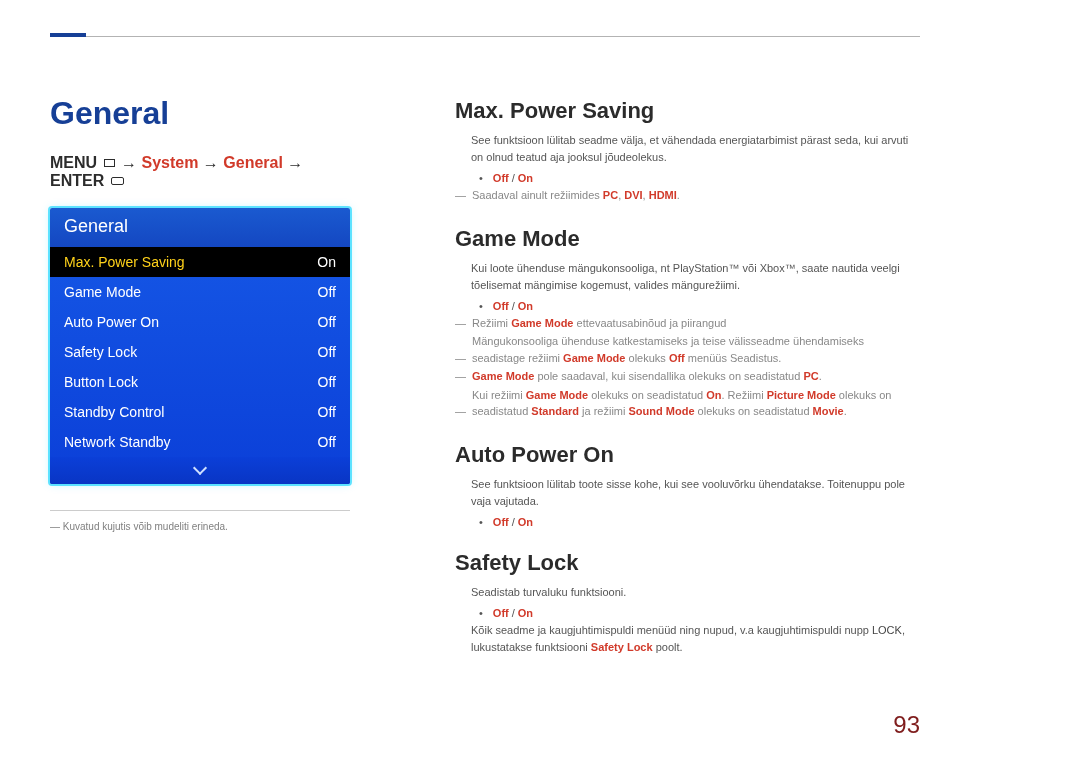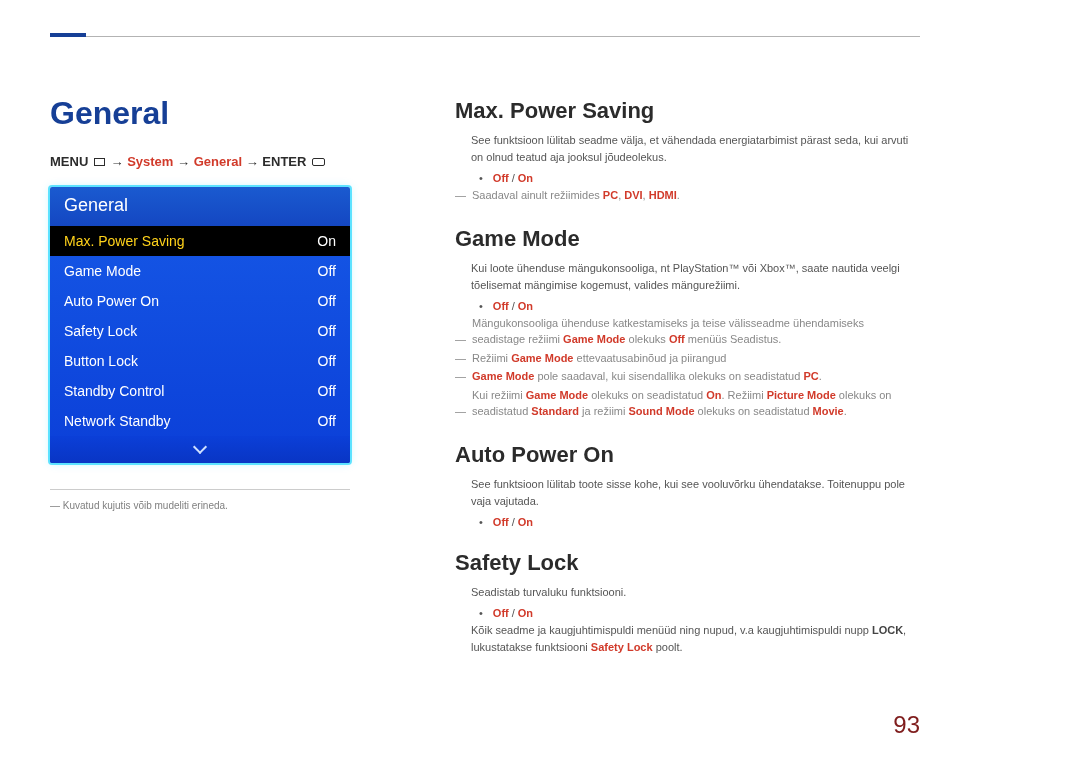--- a/index.html
+++ b/index.html
@@ -3,21 +3,21 @@
 <meta charset="utf-8">
 <style>
   * { box-sizing: border-box; margin: 0; padding: 0; }
   html, body { width: 1080px; height: 763px; font-family: Arial, Helvetica, sans-serif; color: #3c3c3c; background: #fff; }
   .page { position: relative; width: 970px; height: 763px; padding: 38px 50px 0 50px; border-radius: 13px; }
   .top-rule { position: absolute; top: 36px; left: 50px; right: 50px; height: 1px; background: #b3b3b3; }
   .accent-bar { position: absolute; top: 33px; left: 50px; width: 36px; height: 4px; background: #163f96; }
 
   .left-col { position: absolute; top: 95px; left: 50px; width: 300px; }
   .page-title { font-size: 32px; font-weight: 600; color: #163f96; margin-bottom: 22px; }
-  .breadcrumb { font-size: 13px; font-weight: 700; color: #2c2c2c; margin-bottom: 18px; }
+  .breadcrumb { font-size: 16px; font-weight: 700; color: #2c2c2c; margin-bottom: 18px; }
   .breadcrumb .sep { color: #2c2c2c; font-weight: 400; }
   .breadcrumb .hl { color: #d13a2a; }
   .breadcrumb .iconrect { display:inline-block; width:11px; height:8px; border:1px solid #2c2c2c; vertical-align:middle; position:relative; top:-1px; margin:0 2px;}
   .breadcrumb .iconenter { display:inline-block; width:13px; height:8px; border:1px solid #2c2c2c; border-radius:2px; vertical-align:middle; position:relative; top:-1px; margin-left:2px;}
 
   .tv-box { width: 300px; border-radius: 2px; overflow: hidden; box-shadow: 0 0 0 2px rgba(0,210,255,0.6), 0 0 10px rgba(0,210,255,0.25); }
   .tv-header { background: linear-gradient(#1a5ad0,#1447c2); color:#fff; font-size:18px; padding:8px 14px 10px; }
   .tv-body { background: linear-gradient(#1556e5,#0b3fd8); }
   .tv-row { display:flex; justify-content:space-between; align-items:center; padding:7px 14px; color:#fff; font-size:14px; }
   .tv-row.selected { background:#000; }
@@ -34,21 +34,21 @@
   .sec-h { font-size: 22px; font-weight: 700; color: #2b2b2b; margin-bottom: 8px; }
   .sec-p { font-size: 11px; color: #555; line-height: 1.55; margin-bottom: 6px; margin-left: 16px; }
   .bullet-row { display:flex; align-items:flex-start; font-size:11px; color:#555; margin:3px 0; padding-left:24px;}
   .bullet-row::before { content:"•"; color:#555; margin-right:10px; }
   .offon .off { color:#d13a2a; font-weight:700; }
   .offon .slash { color:#555; margin:0 3px; }
   .offon .on { color:#d13a2a; font-weight:700; }
   .dash-note { display:flex; font-size:11px; color:#888; line-height:1.5; margin:2px 0;align-items:flex-end; }
   .dash-note::before { content:"―"; color:#888; margin-right:6px; flex-shrink:0; }
   .red-inline { color:#d13a2a; font-weight:700; }
-  .bold-inline { font-weight:700; color:#444;text-align:center; }
+  .bold-inline { font-weight:400; color:#444;text-align:center; }
 
   .page-num { position:absolute; bottom:24px; right:50px; font-size:24px; color:#7f1d1d; font-weight:300;}
 </style>
 </head>
 <body>
 
 <div class="page">
   <div class="top-rule"></div>
   <div class="accent-bar"></div>
 
@@ -127,24 +127,24 @@
 
     <div class="sec">
       <div class="sec-h">Game Mode</div>
       <p class="sec-p">Kui loote ühenduse mängukonsooliga, nt PlayStation™ või Xbox™, saate nautida veelgi tõelisemat mängimise kogemust, valides mängurežiimi.</p>
       <div class="bullet-row offon">
         <span class="off">Off</span>
           <span class="slash"> / </span>
           <span class="on">On</span>
       </div>
       <div class="dash-note">
-        <span><span>Mängukonsooliga ühenduse katkestamiseks ja teise välisseadme ühendamiseks seadistage režiimi </span><span class="red-inline">Game Mode</span><span> olekuks </span><span class="red-inline">Off</span><span> menüüs Seadistus.</span></span>
+        <span><span>Režiimi </span><span class="red-inline">Game Mode</span><span> ettevaatusabinõud ja piirangud</span></span>
       </div>
       <div class="dash-note">
-        <span><span>Režiimi </span><span class="red-inline">Game Mode</span><span> ettevaatusabinõud ja piirangud</span></span>
+        <span><span>Mängukonsooliga ühenduse katkestamiseks ja teise välisseadme ühendamiseks seadistage režiimi </span><span class="red-inline">Game Mode</span><span> olekuks </span><span class="red-inline">Off</span><span> menüüs Seadistus.</span></span>
       </div>
       <div class="dash-note">
         <span><span class="red-inline">Game Mode</span><span> pole saadaval, kui sisendallika olekuks on seadistatud </span><span class="red-inline">PC</span><span>.</span></span>
       </div>
       <div class="dash-note">
         <span><span>Kui režiimi </span><span class="red-inline">Game Mode</span><span> olekuks on seadistatud </span><span class="red-inline">On</span><span>. Režiimi </span><span class="red-inline">Picture Mode</span><span> olekuks on seadistatud </span><span class="red-inline">Standard</span><span> ja režiimi </span><span class="red-inline">Sound Mode</span><span> olekuks on seadistatud </span><span class="red-inline">Movie</span><span>.</span></span>
       </div>
     </div>
 
     <div class="sec">

